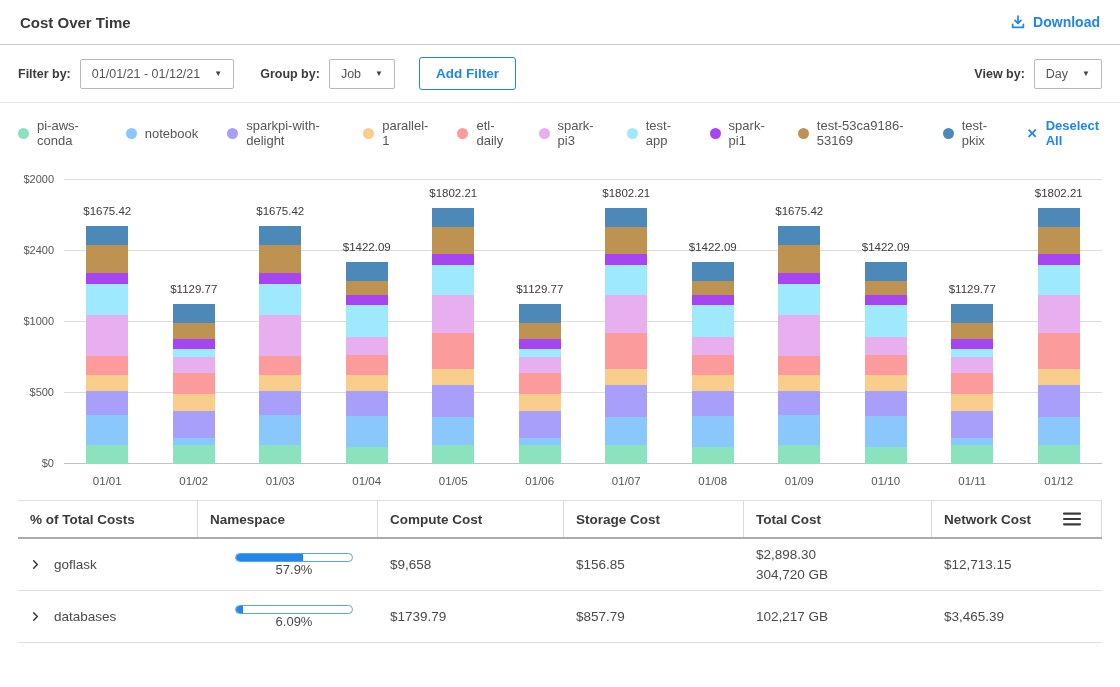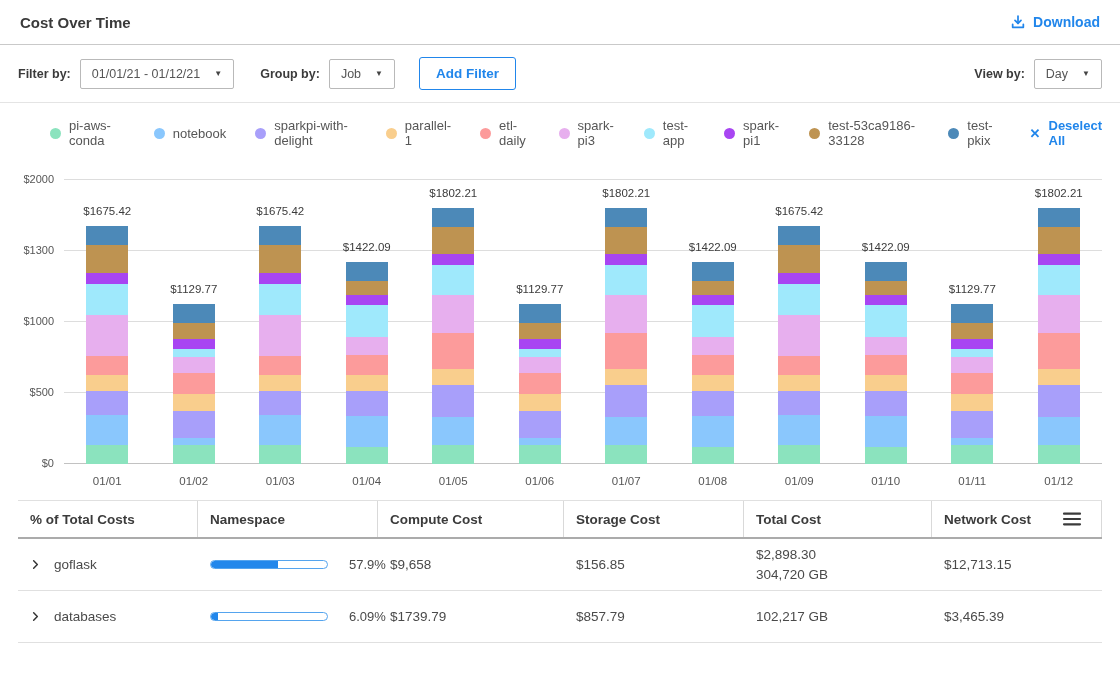--- a/index.html
+++ b/index.html
@@ -41,21 +41,20 @@
     border: 1px solid #2186EB; border-radius: 3px;
     color: #2186EB; font-weight: bold; font-size: 13.5px;
     background: #fff; cursor: pointer;
   }
   .spacer { flex: 1; }
 
   
   .legend-row {
     display: flex; align-items: center; gap: 29px;
     padding: 15px 18px 4px;
-    margin-left: 32px;
   }
   .legend-item { display: flex; align-items: center; gap: 8px; font-size: 13px; color: #565656; cursor: pointer; }
   .legend-dot { width: 11px; height: 11px; border-radius: 50%; flex: none; }
   .deselect-all { display: flex; align-items: center; gap: 8px; color: #2186EB; font-weight: bold; font-size: 13px; cursor: pointer; }
   .x-glyph { font-size: 13px; font-weight: bold; }
 
   
   .chart-wrap { padding: 28px 18px 0 18px; }
   .chart-plot { position: relative; height: 284px; margin-left: 46px; margin-bottom: 36px; }
   .gridline { position: absolute; left: 0; right: 0; height: 1px; background: #dddddd; }
@@ -90,21 +89,21 @@
   .th {
     padding: 10px 12px; font-size: 13.5px; font-weight: bold; color: #3b3b3b;
     border-right: 1px solid #d9d9d9; display: flex; align-items: center;
   }
   .th.with-menu { justify-content: space-between; padding-right: 10px; }
   .menu-icon { cursor: pointer; display: flex; align-items: center; margin-right: 8px; }
   .trow { align-items: center; height: 52px; border-bottom: 1px solid #e0e0e0; font-size: 13.5px; color: #4a4a4a; }
   .td { padding: 0 12px; }
   .ns-cell { display: flex; align-items: center; gap: 13px; }
   .chev { display: flex; align-items: center; cursor: pointer; flex: none; }
-  .pct-cell { display: flex; align-items: center; gap: 21px; padding-left: 12px; }
+  .pct-cell { display: flex; align-items: center; gap: 0; padding-left: 12px; flex-direction: column; }
   .pill { width: 118px; height: 9px; border: 1px solid #55a4ee; border-radius: 6px; flex: none; overflow: hidden; }
   .pill-fill { height: 100%; background: #2287EB; border-radius: 5px 0 0 5px; }
   .pct-text { font-size: 13px; color: #4a4a4a; }
   .net-cell { line-height: 1.45; }
 </style>
 </head>
 <body>
 
 <div class="app-header">
   <div class="page-title">Cost Over Time</div>
@@ -168,21 +167,21 @@
     <div class="legend-item">
       <div class="legend-dot" style="background: rgb(159, 233, 252);"></div>
       <span>test-app</span>
     </div>
     <div class="legend-item">
       <div class="legend-dot" style="background: rgb(168, 69, 242);"></div>
       <span>spark-pi1</span>
     </div>
     <div class="legend-item">
       <div class="legend-dot" style="background: rgb(190, 147, 81);"></div>
-      <span>test-53ca9186-33128</span>
+      <span>test-53ca9186-53169</span>
     </div>
     <div class="legend-item">
       <div class="legend-dot" style="background: rgb(76, 137, 184);"></div>
       <span>test-pkix</span>
     </div>
     <div class="deselect-all" id="deselect-all">
     <span class="x-glyph">✕</span>
     <span>Deselect All</span>
   </div>
 </div>
@@ -192,21 +191,21 @@
       <div class="gridline zero" style="bottom: 0px;">
         <span class="ytick">$0</span>
       </div>
       <div class="gridline" style="bottom: 71px;">
         <span class="ytick">$500</span>
       </div>
       <div class="gridline" style="bottom: 142px;">
         <span class="ytick">$1000</span>
       </div>
       <div class="gridline" style="bottom: 213px;">
-        <span class="ytick">$1300</span>
+        <span class="ytick">$2400</span>
       </div>
       <div class="gridline" style="bottom: 284px;">
         <span class="ytick">$2000</span>
       </div>
       <div class="slots">
         <div class="slot">
           <div class="bar">
             <div class="bar-seg" style="height: 18.6px; background: rgb(139, 227, 190);"></div>
             <div class="bar-seg" style="height: 30.5px; background: rgb(138, 199, 253);"></div>
             <div class="bar-seg" style="height: 24.3px; background: rgb(168, 159, 250);"></div>

